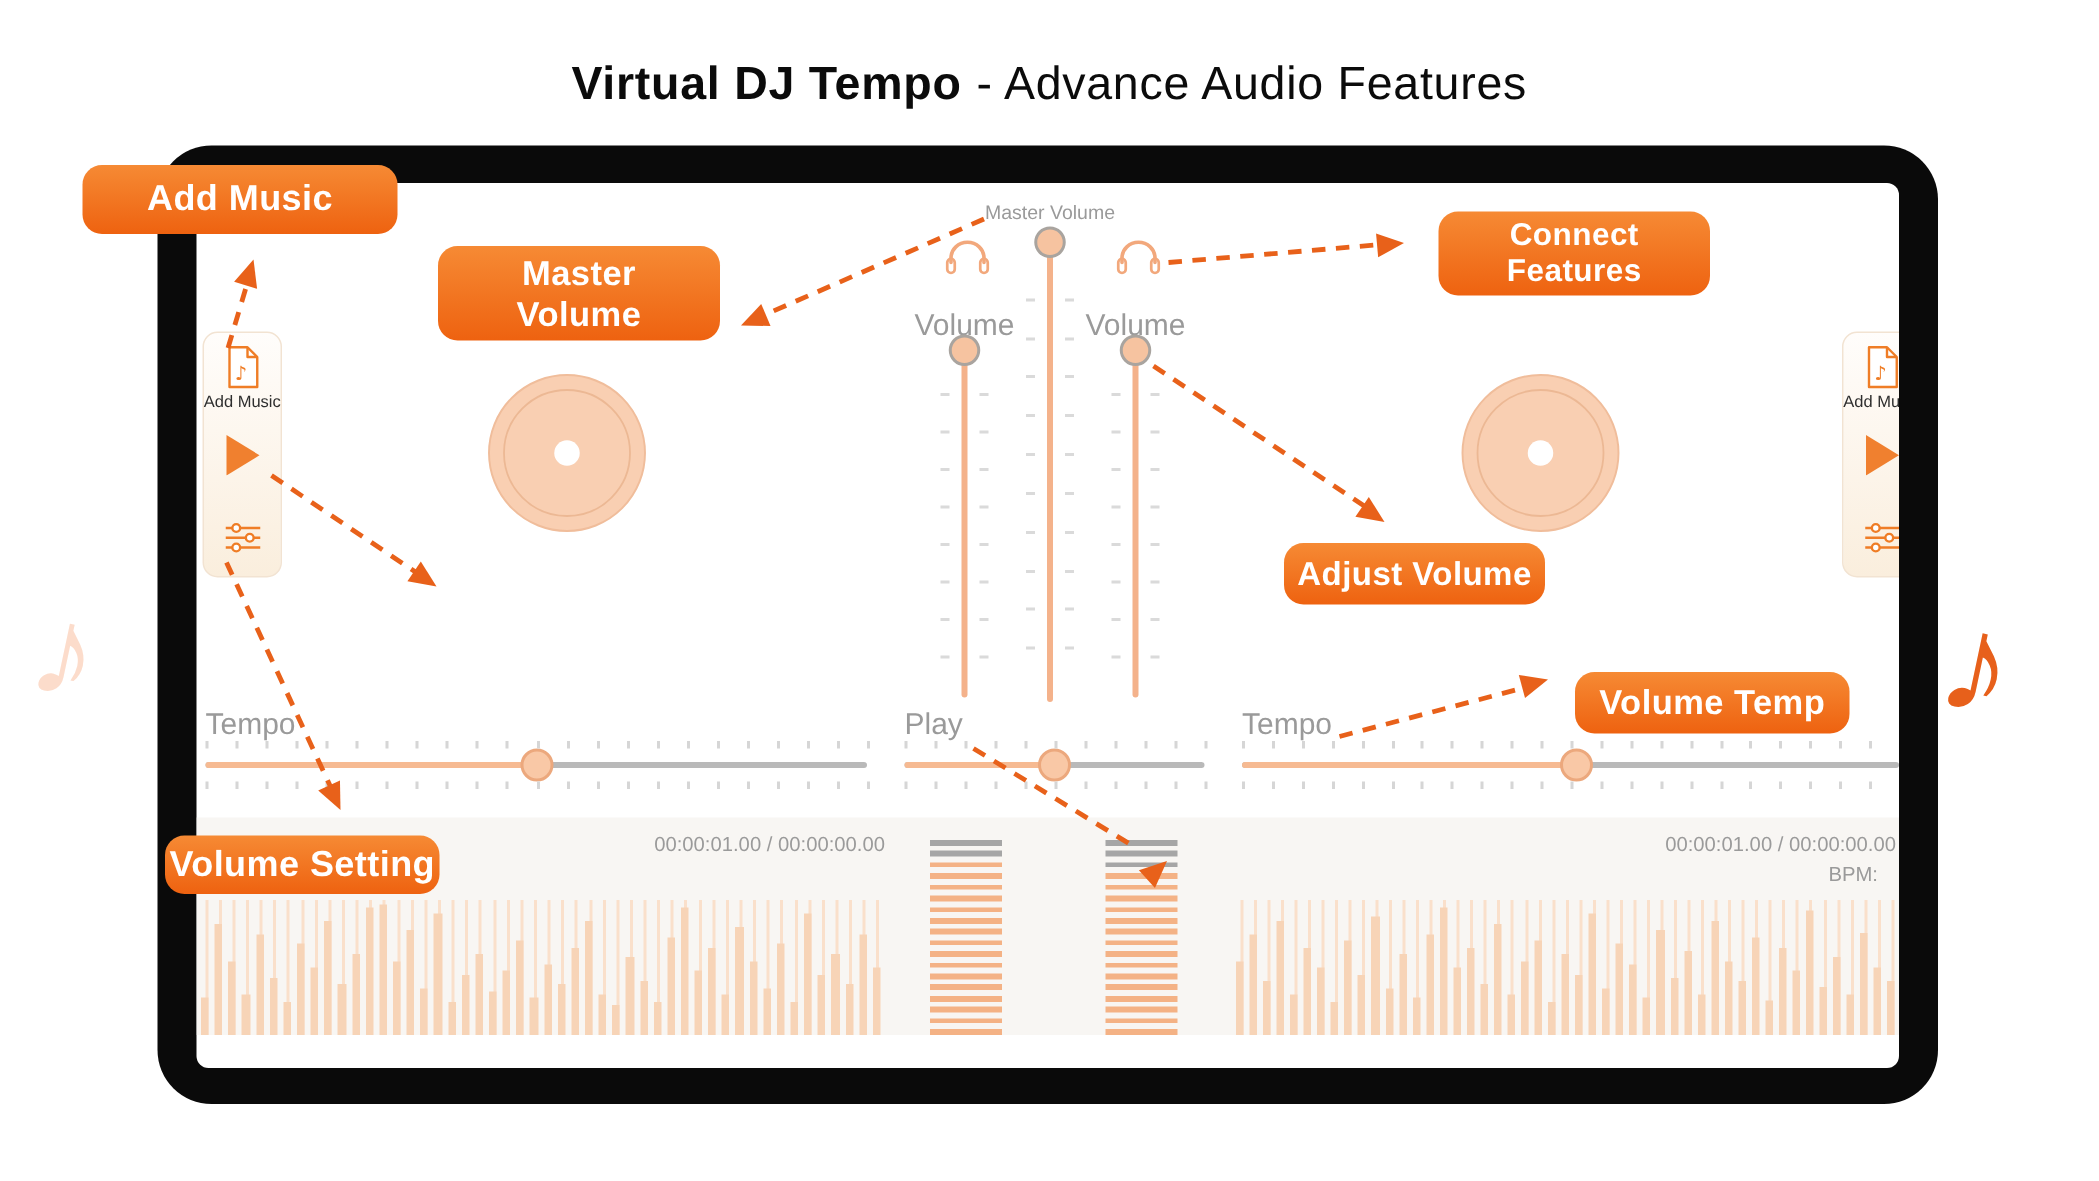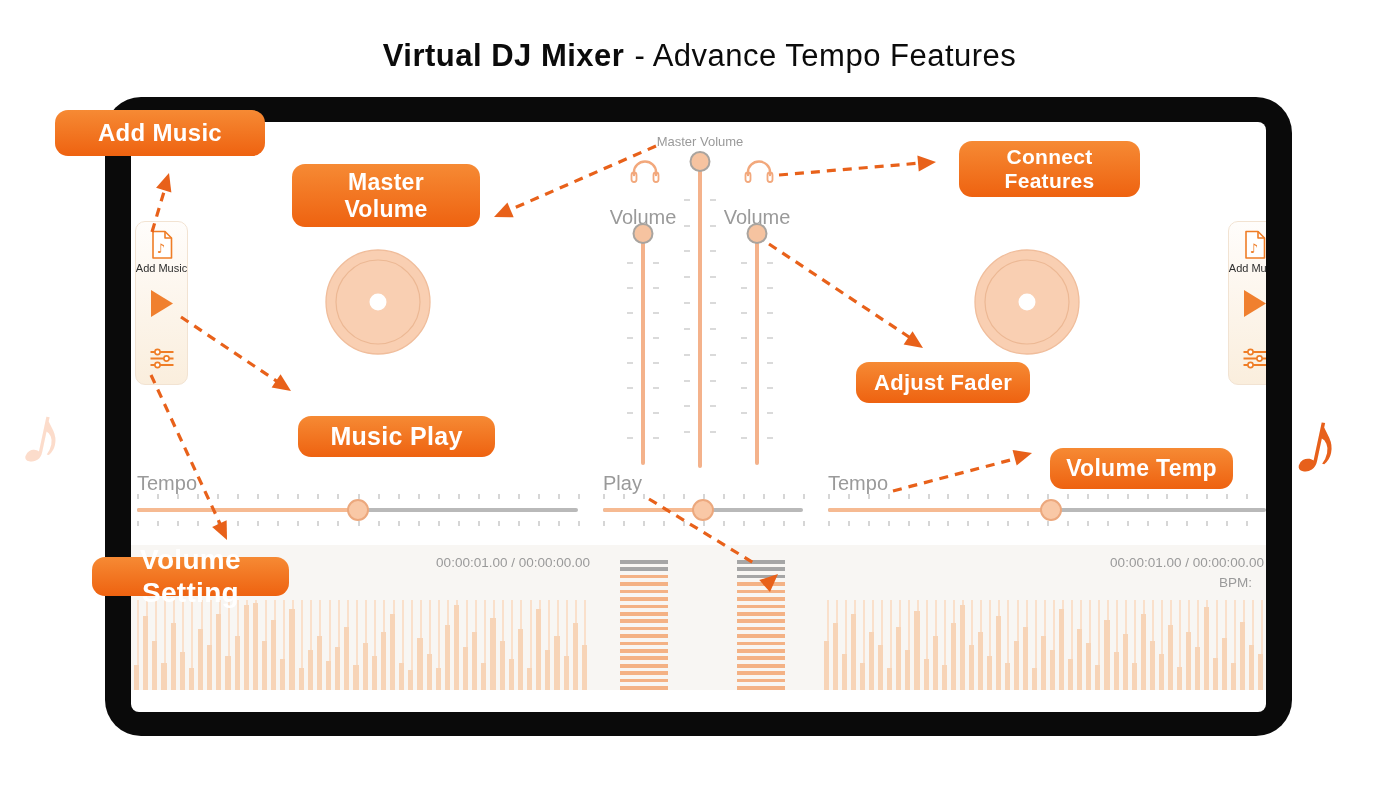--- a/index.html
+++ b/index.html
@@ -82,36 +82,36 @@
          color:#fff;font-weight:bold;border-radius:13px;text-align:center;line-height:1.15;
          letter-spacing:.3px;}
   .badge-add-music{left:55px;top:110px;width:210px;height:46px;font-size:24px;}
   .badge-master-volume{left:292px;top:164px;width:188px;height:63px;font-size:23px;}
   .badge-master-volume span{width:110px;}
   .badge-connect-headphone{left:959px;top:141px;width:181px;height:56px;font-size:21px;}
   .badge-connect-headphone span{width:130px;}
   .badge-music-play{left:298px;top:416px;width:197px;height:41px;font-size:25px;}
   .badge-adjust-volume{left:856px;top:362px;width:174px;height:41px;font-size:22px;}
   .badge-volume-temp{left:1050px;top:448px;width:183px;height:41px;font-size:23px;}
-  .badge-volume-setting{left:92px;top:557px;width:197px;height:39px;font-size:28px;}
+  .badge-volume-setting{left:110px;top:557px;width:183px;height:39px;font-size:24px;}
   .badge-volume-fader{left:740px;top:599px;width:244px;height:38px;font-size:23px;}
 
   
   .arrows{position:absolute;left:0;top:0;pointer-events:none;}
   .note{position:absolute;line-height:1;pointer-events:none;}
   .note.left{left:22px;top:392px;font-size:86px;color:#fcdccb;transform:rotate(12deg);}
   .note.right{left:1295px;top:396px;font-size:94px;color:#e7601b;transform:rotate(12deg);}
 </style>
 </head>
 <body>
 
 <div class="stage">
 
   <div class="title">
-    <span class="brand">Virtual DJ Mixer</span><span class="rest">- Advance Tempo Features</span>
+    <span class="brand">Virtual DJ Tempo</span><span class="rest">- Advance Audio Features</span>
   </div>
 
   <div class="frame">
     <div class="screen">
 
       <div class="sidebar left">
         <svg class="sb-file" width="25" height="30" viewBox="0 0 25 30">
           <path d="M3.5 1.5 h12 l6.5 6.5 v20 h-18.5 z" fill="#fff" stroke="#ef7d26" stroke-width="1.6" stroke-linejoin="round"></path>
           <path d="M15.5 1.5 v6.5 h6.5" fill="none" stroke="#ef7d26" stroke-width="1.6" stroke-linejoin="round"></path>
           <text x="7" y="23" font-size="13" fill="#ef7d26" font-family="DejaVu Sans">♪</text>
@@ -829,25 +829,22 @@
 
   <div class="badge badge-add-music">
       <span>Add Music</span>
     </div>
   <div class="badge badge-master-volume">
       <span>Master Volume</span>
     </div>
   <div class="badge badge-connect-headphone">
       <span>Connect Features</span>
     </div>
-  <div class="badge badge-music-play">
-      <span>Music Play</span>
-    </div>
   <div class="badge badge-adjust-volume">
-      <span>Adjust Fader</span>
+      <span>Adjust Volume</span>
     </div>
   <div class="badge badge-volume-temp">
       <span>Volume Temp</span>
     </div>
   <div class="badge badge-volume-setting">
       <span>Volume Setting</span>
     </div>
 
   <svg class="arrows" width="1399" height="787" viewBox="0 0 1399 787">
     <g stroke="#e8611a" stroke-width="3.2" stroke-dasharray="9 7" fill="none">

